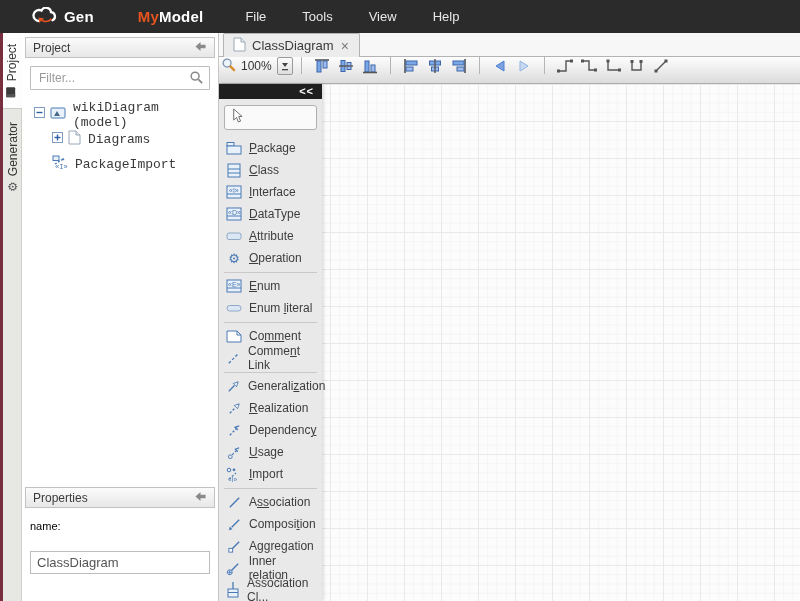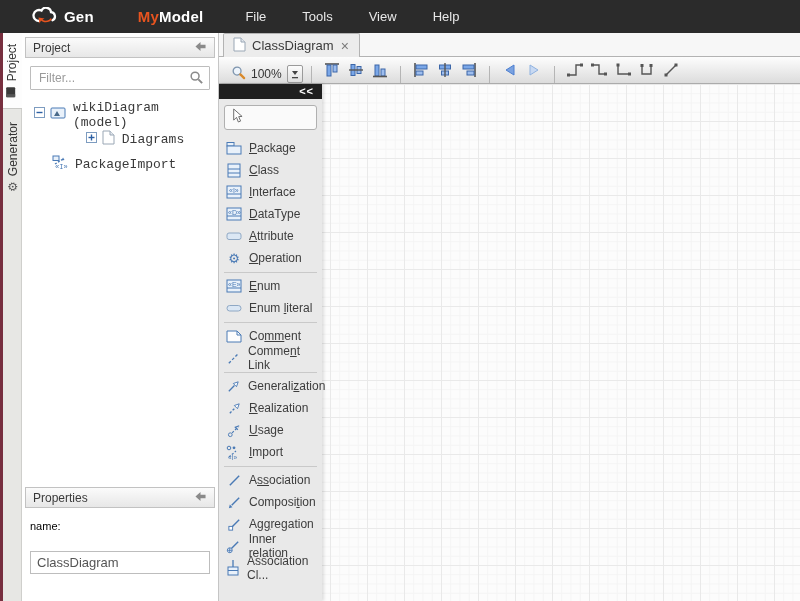--- a/index.html
+++ b/index.html
@@ -48,21 +48,21 @@
     font-size:13px; color:#555; font-family:"Liberation Sans",sans-serif; background:#fff; }
 
   
   .main { position:absolute; left:219px; top:33px; width:581px; height:568px; }
   .tabbar { height:24px; background:#f7f7f7; border-bottom:1px solid #b3b3b3; display:flex; }
   .tab { margin-left:4px; height:24px; display:flex; align-items:center; gap:6px;
     padding:0 9px; background:#ececec; border:1px solid #b3b3b3; border-bottom:none;
     border-radius:2px 2px 0 0; font-size:13px; color:#3a3a3a; cursor:default; }
   .tab-close { color:#7a7a7a; font-size:14px; line-height:1; padding:0 1px; cursor:pointer; }
   .toolbar { height:27px; background:linear-gradient(#fdfdfd,#dcdcdc);
-    border-bottom:1px solid #ababab; display:flex; align-items:flex-end; padding-left:12px; }
+    border-bottom:1px solid #ababab; display:flex; align-items:flex-start; padding-left:2px; }
   .tb-sep { width:1px; height:17px; background:#b5b5b5; margin:0 8px; }
   .tb-btn { width:24px; height:22px; display:flex; align-items:center; justify-content:center;
     border-radius:2px; cursor:pointer; }
   .zoom-ctl { display:flex; align-items:center; gap:5px; font-size:12px; color:#333; }
   .zoom-combo { width:16px; height:18px; border:1px solid #9a9a9a; border-radius:2px;
     background:linear-gradient(#fcfcfc,#dedede); display:flex; flex-direction:column;
     align-items:center; justify-content:center; cursor:pointer; }
 
   
   .canvas { position:relative; height:517px; background-color:#fcfcfc;
@@ -148,21 +148,21 @@
         <span><svg width="11" height="11" viewBox="0 0 11 11">
             <rect x="0.5" y="0.5" width="10" height="10" fill="#fff" stroke="#7d9cc0"></rect>
             <line x1="2.5" y1="5.5" x2="8.5" y2="5.5" stroke="#2b5fa3" stroke-width="1.4"></line>
           </svg></span>
         <span><svg width="16" height="14" viewBox="0 0 16 14">
             <rect x="1" y="2" width="14" height="10" rx="1" fill="#e9f1fa" stroke="#4a7ab5"></rect>
             <path d="M4 10 L7 5 L10 10 Z" fill="#4a6a8a"></path>
           </svg></span>
         <span class="lbl">wikiDiagram (model)</span>
       </div>
-      <div class="tree-row" style="padding-left: 18px; justify-content: center;">
+      <div class="tree-row" style="padding-left: 18px;">
         <span><svg width="11" height="11" viewBox="0 0 11 11">
             <rect x="0.5" y="0.5" width="10" height="10" fill="#fff" stroke="#7d9cc0"></rect>
             <line x1="2.5" y1="5.5" x2="8.5" y2="5.5" stroke="#2b5fa3" stroke-width="1.4"></line>
             <line x1="5.5" y1="2.5" x2="5.5" y2="8.5" stroke="#2b5fa3" stroke-width="1.4"></line>
           </svg></span>
         <span><svg width="13" height="15" viewBox="0 0 13 15">
             <path d="M1 1 H8 L12 5 V14 H1 Z" fill="#fff" stroke="#9aa7b5"></path>
             <path d="M8 1 L8 5 L12 5" fill="#e4e9ef" stroke="#9aa7b5"></path>
           </svg></span>
         <span class="lbl">Diagrams</span>
@@ -428,20 +428,29 @@
                 <svg width="15" height="15" viewBox="0 0 16 16">
                   <line x1="3" y1="13" x2="9" y2="7" stroke="#4a7ab5" stroke-width="1.4" stroke-dasharray="2.5 1.8"></line>
                   <path d="M13 3 L7.8 4.8 L11.2 8.2 Z" fill="#fff" stroke="#4a7ab5"></path>
                 </svg>
               </span>
               <span><u>R</u>ealization</span>
             </div>
             <div class="pal-item">
               <span class="ic">
                 <svg width="15" height="15" viewBox="0 0 16 16">
+                  <line x1="3" y1="13" x2="12" y2="4" stroke="#4a7ab5" stroke-width="1.4" stroke-dasharray="2.5 1.8"></line>
+                  <path d="M13 3 L8.5 4.5 L11.5 7.5" fill="none" stroke="#4a7ab5" stroke-width="1.3"></path>
+                </svg>
+              </span>
+              <span>Dependenc<u>y</u></span>
+            </div>
+            <div class="pal-item">
+              <span class="ic">
+                <svg width="15" height="15" viewBox="0 0 16 16">
                   <circle cx="3.5" cy="12.5" r="2" fill="none" stroke="#4a7ab5"></circle>
                   <line x1="5.5" y1="10.5" x2="12" y2="4" stroke="#4a7ab5" stroke-width="1.3" stroke-dasharray="2.5 1.8"></line>
                   <path d="M13 3 L8.8 4.4 L11.6 7.2" fill="none" stroke="#4a7ab5" stroke-width="1.2"></path>
                 </svg>
               </span>
               <span><u>U</u>sage</span>
             </div>
             <div class="pal-item">
               <span class="ic">
                 <svg width="16" height="15" viewBox="0 0 16 15">

